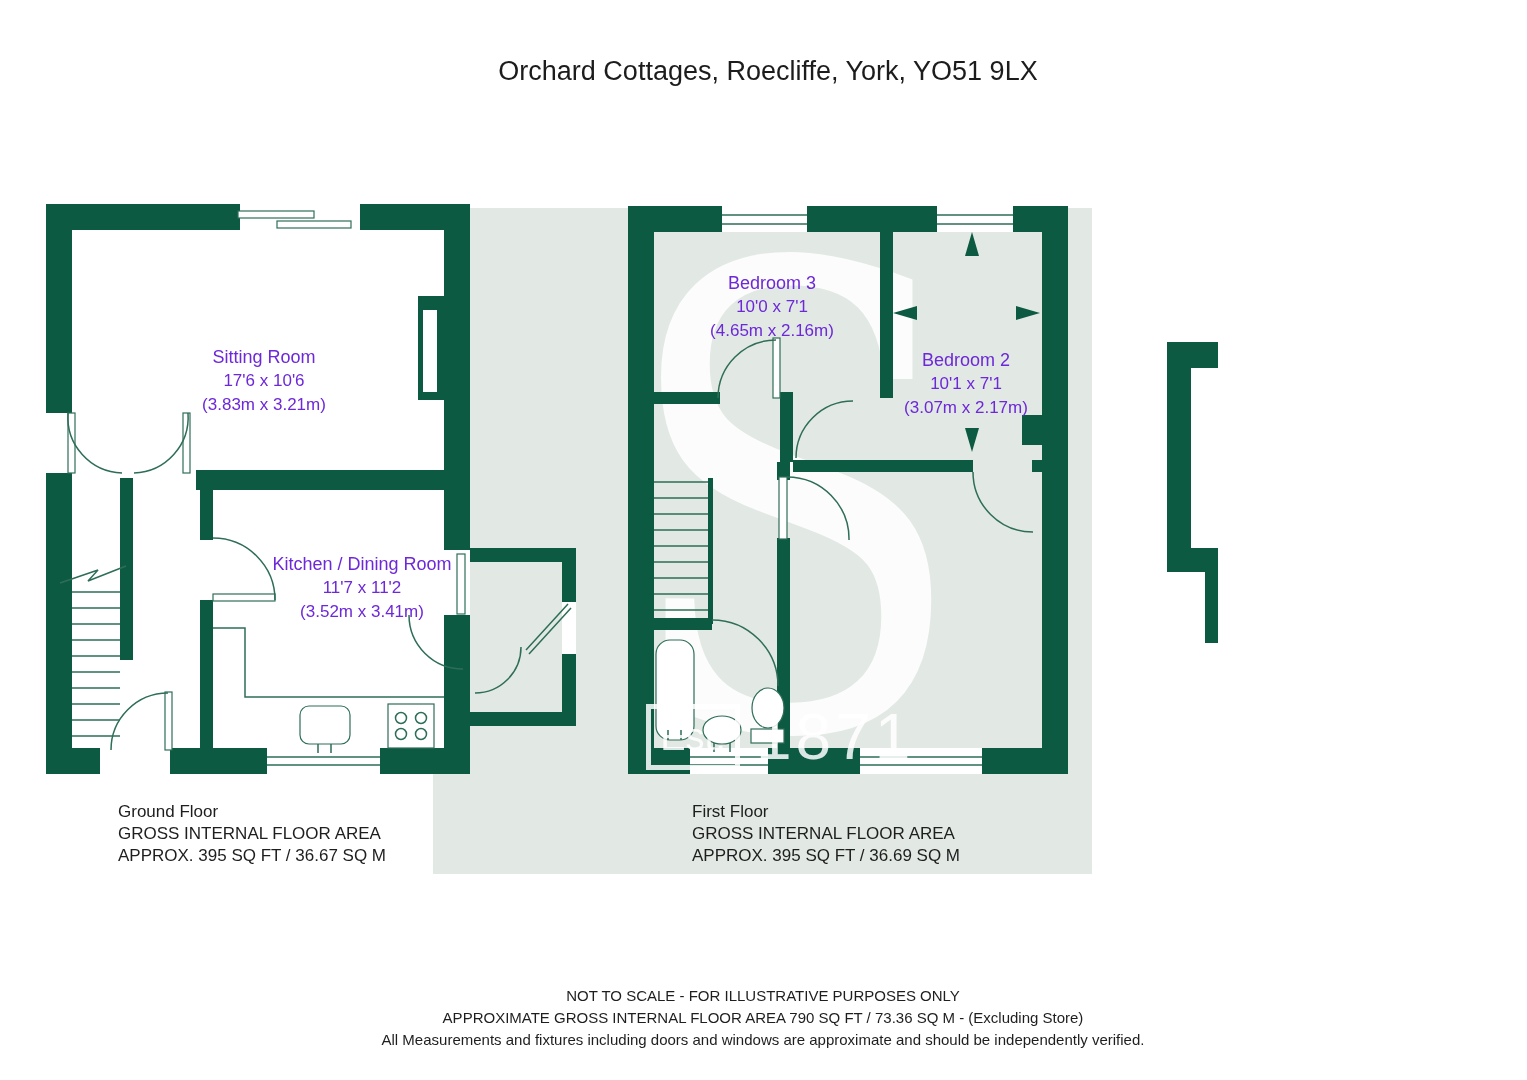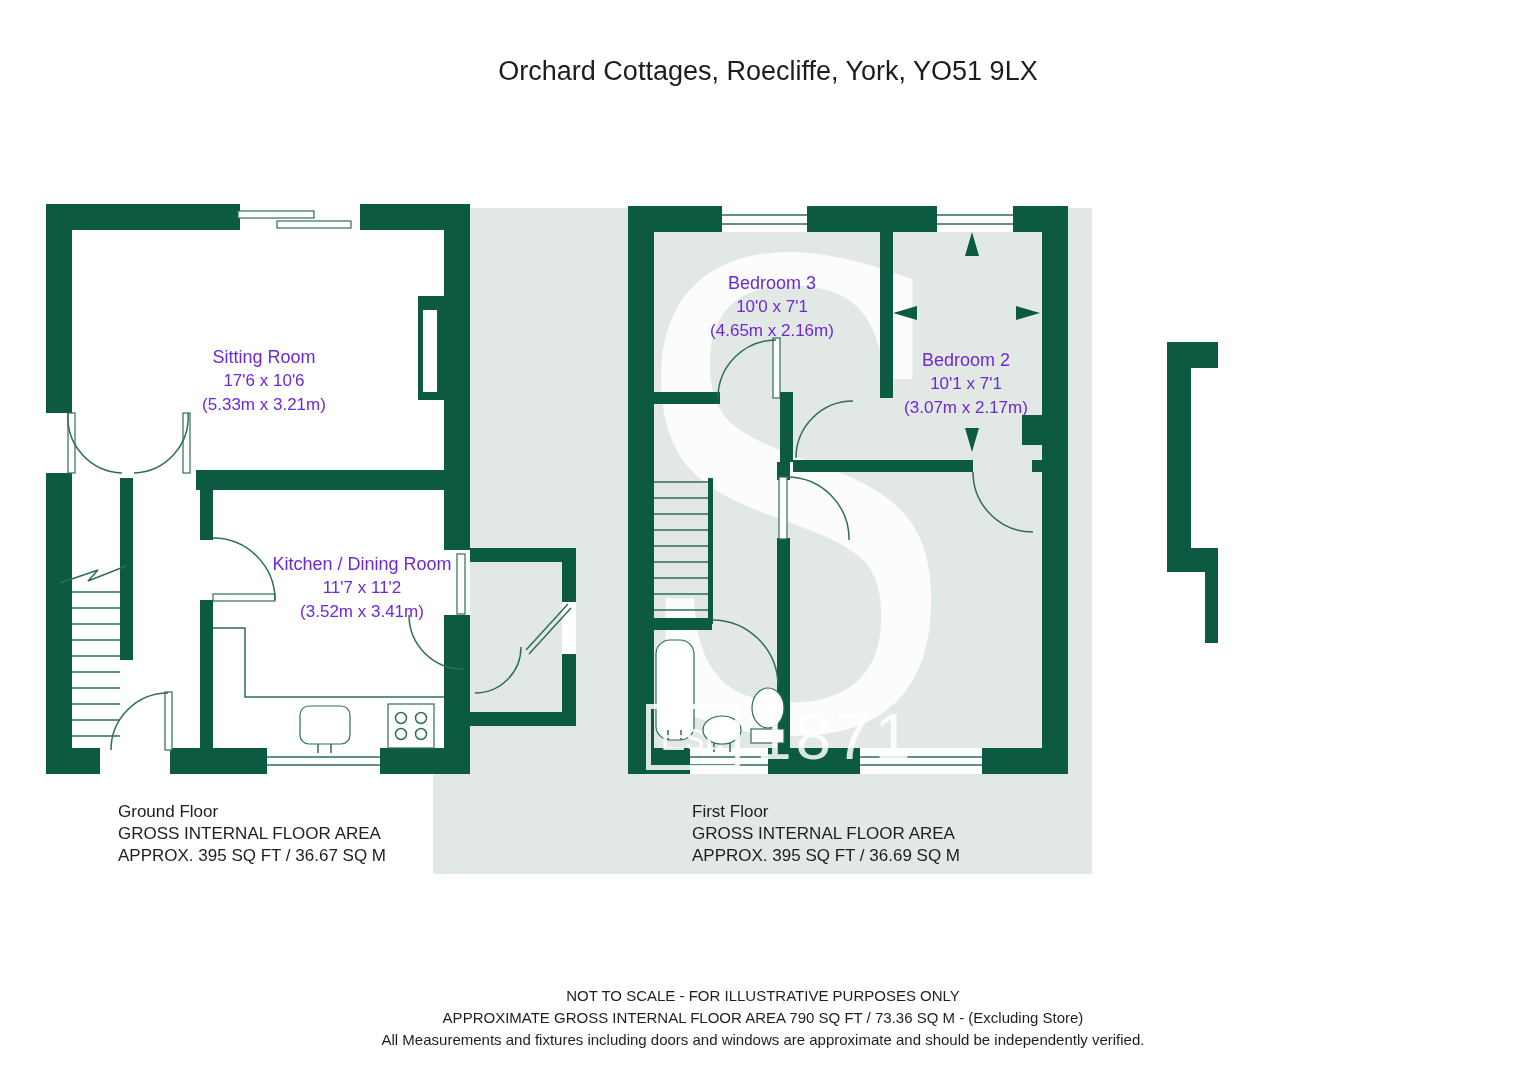--- a/index.html
+++ b/index.html
@@ -195,21 +195,21 @@
       <rect class="lf" x="1319" y="492" width="7" height="56"></rect>
       <rect class="lf" x="1250" y="572" width="58" height="7"></rect>
       <path class="ln" d="M1269,548 A53 53 0 0 1 1322,495"></path>
       <path class="ln" d="M1308,579 A58 58 0 0 1 1250,637"></path>
     </g>
   </svg>
 
   <div class="room-label" style="left:264px;top:325px">
     <div class="rname">Sitting Room</div>
     <div class="rdim">17'6 x 10'6</div>
-    <div class="rdim">(5.33m x 3.21m)</div>
+    <div class="rdim">(3.83m x 3.21m)</div>
   </div>
 
   <div class="room-label" style="left:362px;top:532px">
     <div class="rname">Kitchen / Dining Room</div>
     <div class="rdim">11'7 x 11'2</div>
     <div class="rdim">(3.52m x 3.41m)</div>
   </div>
 
   <div class="room-label" style="left:772px;top:251px">
     <div class="rname">Bedroom 3</div>

